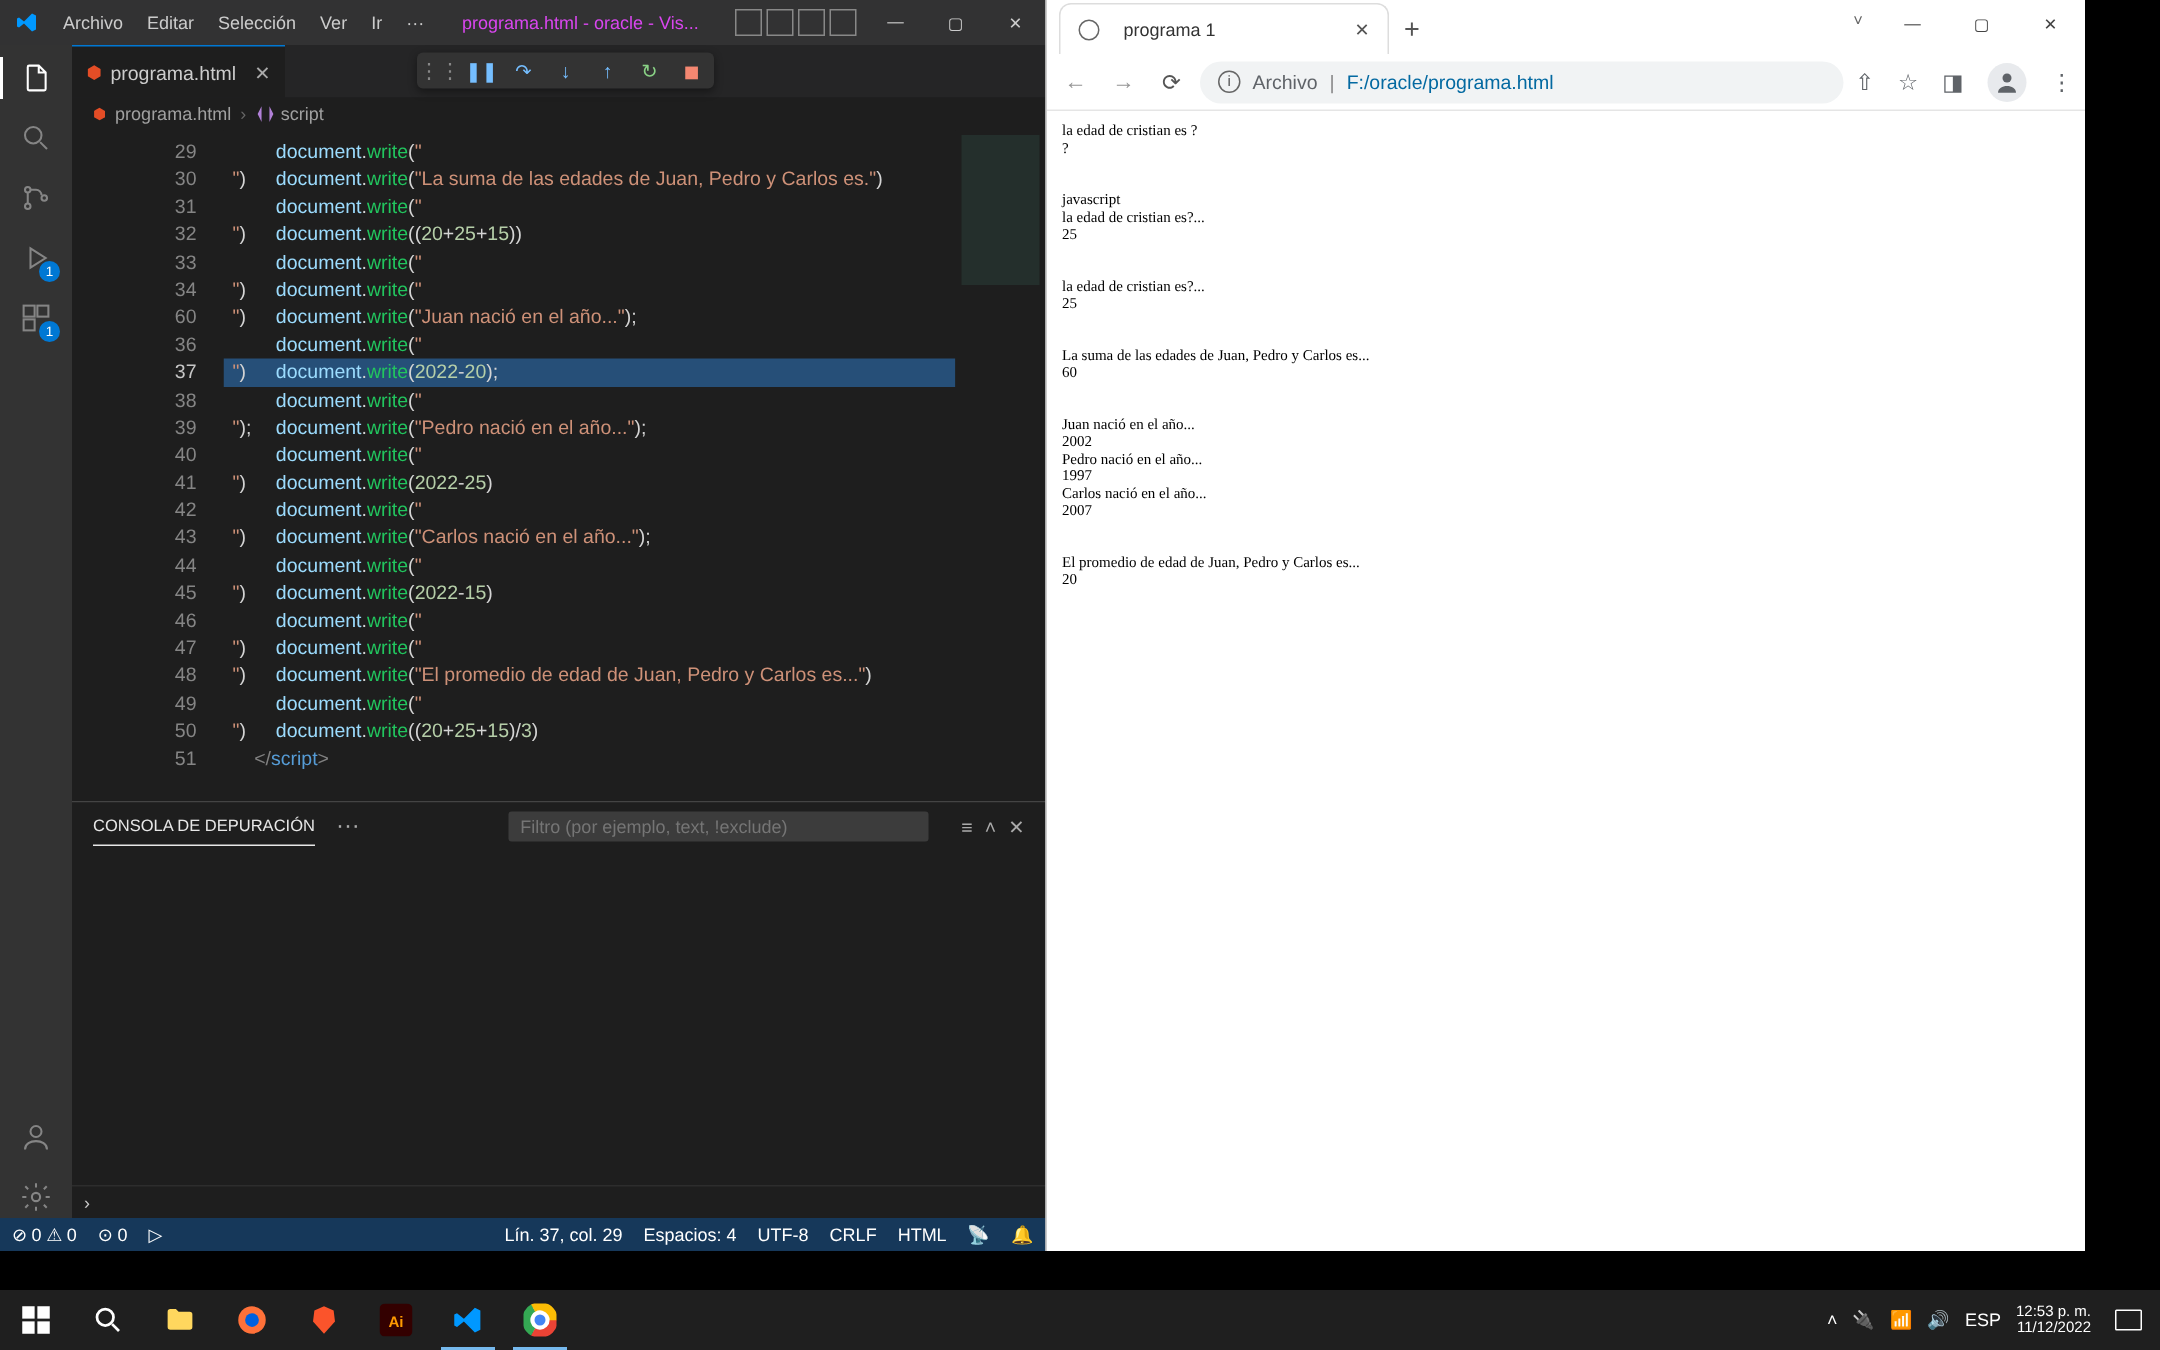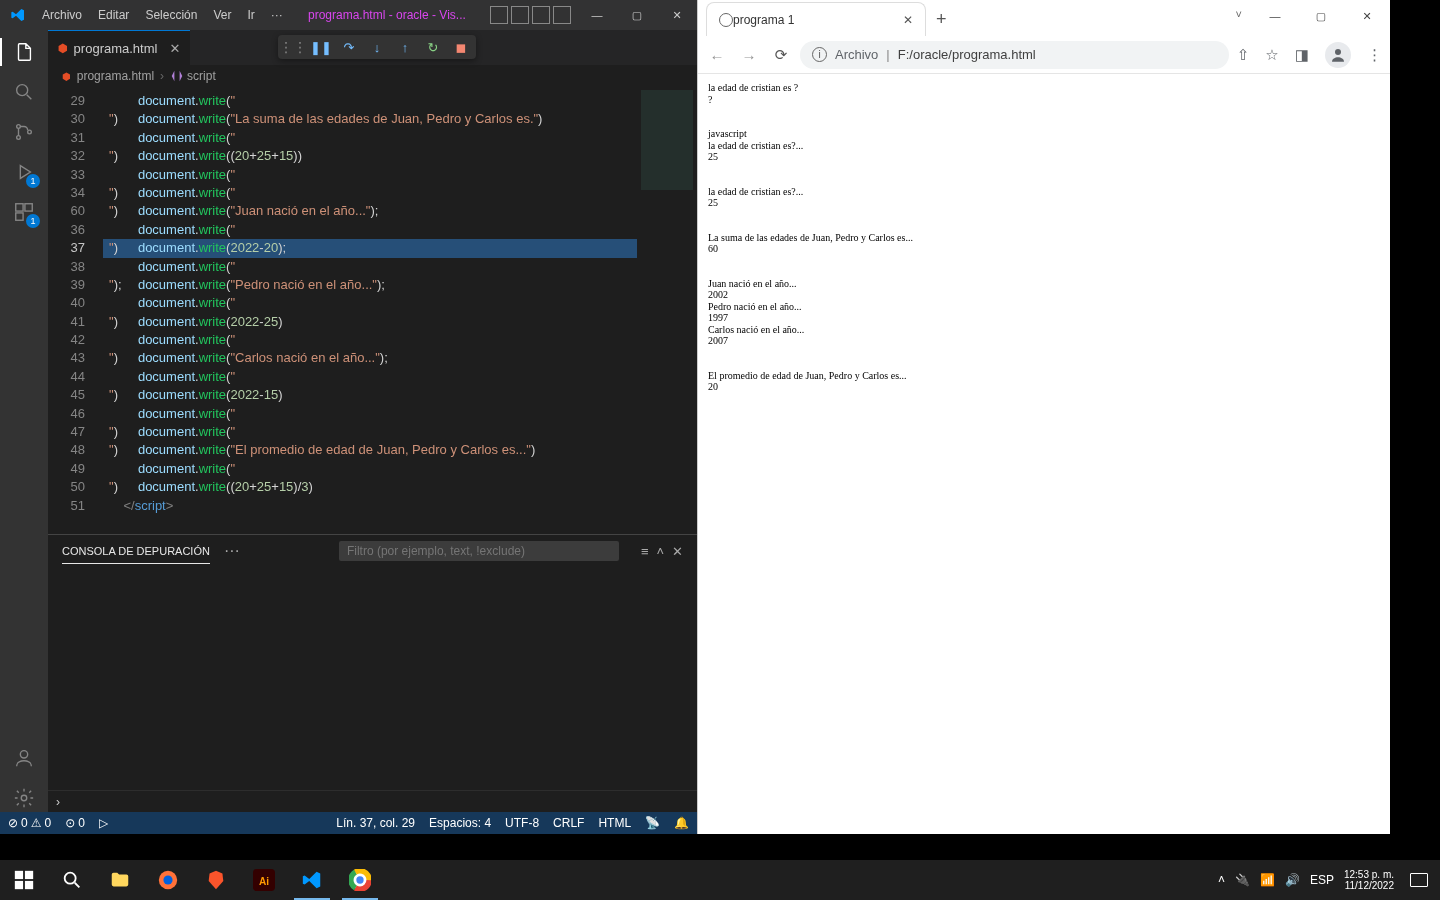--- a/index.html
+++ b/index.html
@@ -29,21 +29,21 @@
 .filetab .ic{color:#e44d26;font-weight:bold;font-size:11px;}
 .filetab .x{color:#aaa;margin-left:6px;}
 .debug-toolbar{position:absolute;left:278px;top:35px;background:#333;border-radius:4px;display:flex;padding:3px 6px;gap:10px;align-items:center;box-shadow:0 2px 6px rgba(0,0,0,0.4);z-index:5;}
 .debug-toolbar span{width:18px;height:18px;display:flex;align-items:center;justify-content:center;color:#75beff;cursor:pointer;font-size:13px;}
 .dbg-grip{color:#888!important;font-size:14px!important;cursor:grab!important;}
 .breadcrumb{height:22px;background:#1e1e1e;padding:0 14px;display:flex;align-items:center;gap:6px;font-size:12px;color:#a0a0a0;}
 .breadcrumb .ic{color:#e44d26;font-size:10px;}
 .breadcrumb .sep{color:#666;}
 .bc-script{display:flex;align-items:center;gap:3px;}
 .bc-script svg{width:14px;height:14px;}
-.editor-wrap{flex:1;display:flex;min-height:0;position:relative;}
+.editor-wrap{flex:1;display:flex;min-height:0;position:relative;margin-left:46px;}
 .gutter{width:55px;background:#1e1e1e;text-align:right;padding-right:18px;padding-top:5px;font-family:Consolas,monospace;font-size:13px;color:#858585;}
 .gutter div{height:18.4px;line-height:18.4px;}
 .gutter div.cur{color:#c6c6c6;}
 .code{flex:1;padding-top:5px;font-family:Consolas,monospace;font-size:13px;line-height:18.4px;overflow:hidden;white-space:pre;position:relative;}
 .codeline{height:18.4px;padding-left:6px;}
 .codeline.hl{background:#264f78;}
 .tk-var{color:#9cdcfe;}
 .tk-fn{color:#22c55e;}
 .tk-punc{color:#d4d4d4;}
 .tk-str{color:#ce9178;}
@@ -65,34 +65,34 @@
 .bb-chev{padding:0 8px;color:#ccc;}
 .status{height:22px;background:#16385a;color:#fff;display:flex;align-items:center;font-size:12px;padding:0 8px;gap:14px;}
 .status .spacer{flex:1;}
 .status span{display:inline-flex;align-items:center;gap:3px;}
 
 .browser{position:absolute;left:697px;top:0;width:693px;height:834px;background:#fff;display:flex;flex-direction:column;border-left:1px solid #ccc;}
 .br-wincontrols{position:absolute;right:0;top:0;height:32px;display:flex;}
 .br-wincontrols div{width:46px;height:32px;display:flex;align-items:center;justify-content:center;color:#444;font-size:11px;}
 .br-drop{position:absolute;right:148px;top:8px;color:#666;font-size:11px;}
 .br-tabs{height:36px;background:#fff;display:flex;align-items:end;padding-left:8px;}
-.br-tab{height:34px;background:#fff;border:1px solid #ddd;border-bottom:none;border-radius:8px 8px 0 0;display:flex;align-items:center;padding:0 12px;gap:0;width:220px;font-size:12px;color:#333;}
+.br-tab{height:34px;background:#fff;border:1px solid #ddd;border-bottom:none;border-radius:8px 8px 0 0;display:flex;align-items:center;padding:0 12px;gap:16px;width:220px;font-size:12px;color:#333;}
 .br-glb{width:14px;height:14px;border:1px solid #666;border-radius:50%;position:relative;}
 .br-tab .tlabel{flex:1;}
 .br-tab .tx{color:#555;}
 .br-plus{padding:0 10px;color:#555;font-size:18px;margin-bottom:6px;}
 .br-tbbar{height:38px;border-bottom:1px solid #e5e5e5;display:flex;align-items:center;padding:0 8px;gap:8px;}
 .br-nav{display:flex;gap:10px;}
 .br-nav span{color:#949494;width:22px;text-align:center;font-size:15px;}
 .br-nav span.en{color:#555;}
 .br-addr{flex:1;height:28px;background:#f1f3f4;border-radius:14px;display:flex;align-items:center;padding:0 12px;gap:8px;font-size:13px;color:#555;max-width:440px;}
 .br-addr .info{width:15px;height:15px;border:1px solid #666;border-radius:50%;display:flex;align-items:center;justify-content:center;font-size:10px;}
 .br-addr .lab{color:#5f6368;}
 .br-addr .sep{color:#888;}
-.br-addr .url{color:#404040;}
+.br-addr .url{color:#0369a1;}
 .br-right{display:flex;gap:16px;color:#5f6368;align-items:center;margin-left:auto;}
 .br-right span{font-size:15px;}
 .br-avatar{width:26px;height:26px;background:#e8eaed;border-radius:50%;display:flex;align-items:center;justify-content:center;}
 .br-body{flex:1;padding:8px 10px;font-family:"Times New Roman",serif;font-size:10px;color:#000;line-height:1.15;}
 
 .taskbar{position:absolute;left:0;bottom:0;width:1440px;height:40px;background:#1f1f1f;display:flex;align-items:center;}
 .tb-item{width:48px;height:40px;display:flex;align-items:center;justify-content:center;color:#fff;position:relative;}
 .tb-item.active::after{content:"";position:absolute;bottom:0;left:6px;right:6px;height:2px;background:#76b9ed;}
 .tb-item svg{width:22px;height:22px;}
 .tray{margin-left:auto;display:flex;align-items:center;gap:10px;color:#fff;font-size:12px;padding-right:6px;}

